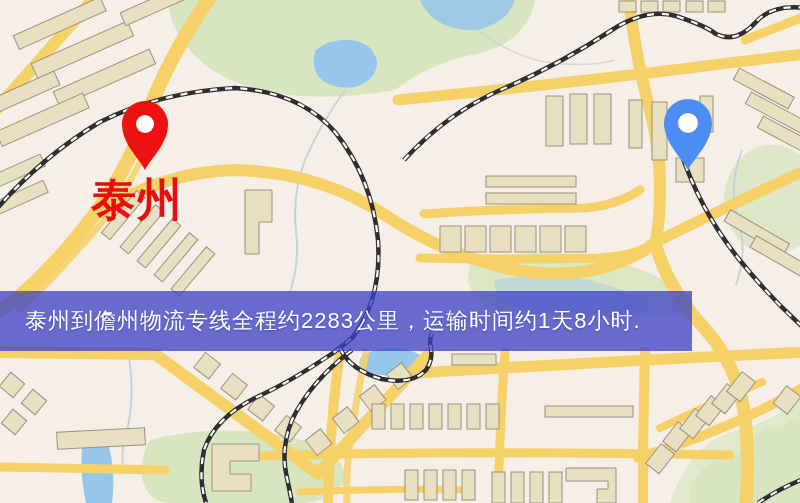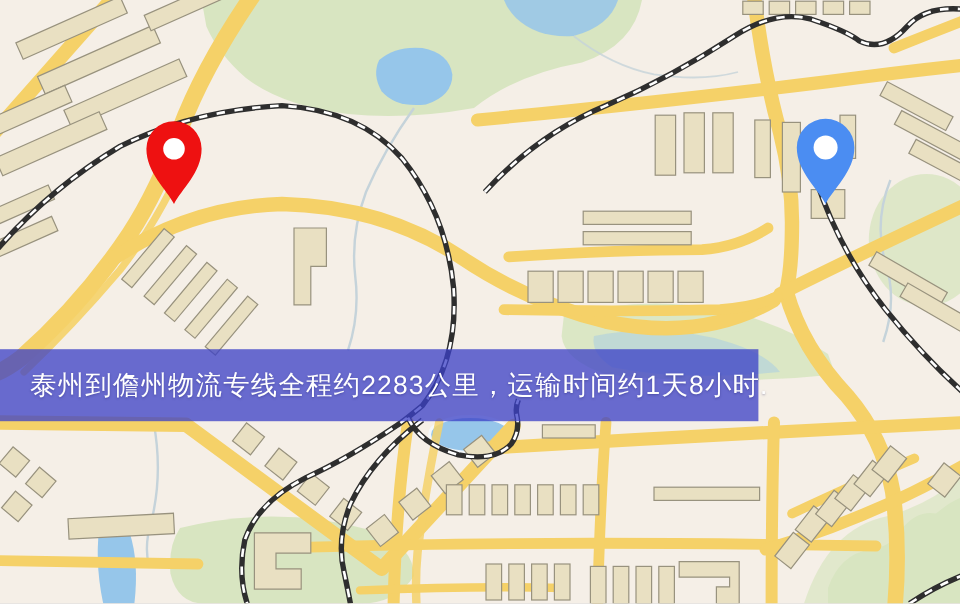--- a/index.html
+++ b/index.html
@@ -7,21 +7,21 @@
          font-family:"Liberation Sans",sans-serif;background:#f5efe7;}
   .map-bg{position:absolute;left:0;top:0;width:800px;height:503px;display:block;}
   .pin{position:absolute;pointer-events:none;}
   .pin-origin{left:119px;top:98px;}
   .pin-dest{left:661px;top:96px;}
   .city-label{position:absolute;font-family:"Liberation Serif",serif;
               font-weight:bold;font-size:45px;line-height:1;letter-spacing:1px;
               white-space:nowrap;}
   .label-origin{left:91px;top:178px;}
   .label-dest{left:643px;top:179px;}
-  .banner{position:absolute;left:0;top:291px;width:632px;height:60px;
+  .banner{position:absolute;left:0;top:291px;width:692px;height:60px;
           display:flex;align-items:center;}
   .banner span{padding-left:25px;font-size:22px;letter-spacing:1px;
                white-space:nowrap;text-shadow:0 1px 2px rgba(20,20,90,.35);}
   .rail-base{fill:none;stroke-width:4.5;}
   .rail-dash{fill:none;stroke:#ffffff;stroke-width:2.2;stroke-dasharray:7 8;}
   .roads path{fill:none;stroke-linecap:round;stroke-linejoin:round;}
   .bld{stroke:#98927e;stroke-width:1;}
 </style>
 </head>
 <body>
@@ -184,20 +184,21 @@
       <use href="#railB"></use>
         <use href="#railC"></use>
         <use href="#railD"></use>
     </g>
   </svg>
 
   <svg class="pin pin-origin" width="52" height="72" viewBox="-26 -72 52 72">
     <path d="M0,0 C-6,-12 -23,-26 -23,-46 A23,23 0 1 1 23,-46 C23,-26 6,-12 0,0 Z" fill="#ee1111"></path>
     <circle cx="0" cy="-46" r="9" fill="#ffffff"></circle>
   </svg>
+  <div class="city-label label-origin" style="color: rgb(232, 14, 14);">泰州</div>
 
   <svg class="pin pin-dest" width="54" height="74" viewBox="-27 -74 54 74">
     <path d="M0,0 C-6,-12 -24,-27 -24,-47 A24,24 0 1 1 24,-47 C24,-27 6,-12 0,0 Z" fill="#4b8df2"></path>
     <circle cx="0" cy="-47" r="10" fill="#ffffff"></circle>
   </svg>
 
   <div class="banner" style="background: rgba(59, 64, 198, 0.76);">
     <span style="color: rgb(255, 255, 255);">泰州到儋州物流专线全程约2283公里，运输时间约1天8小时.</span>
   </div>
 

